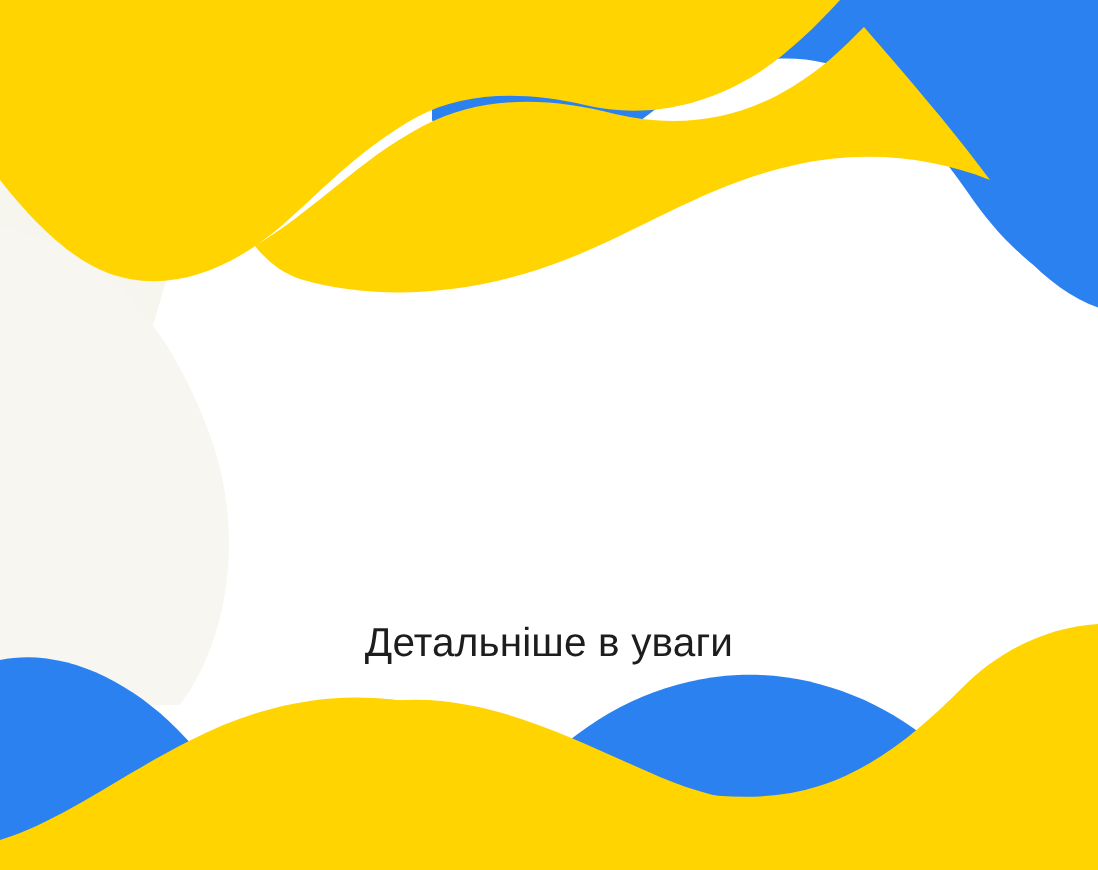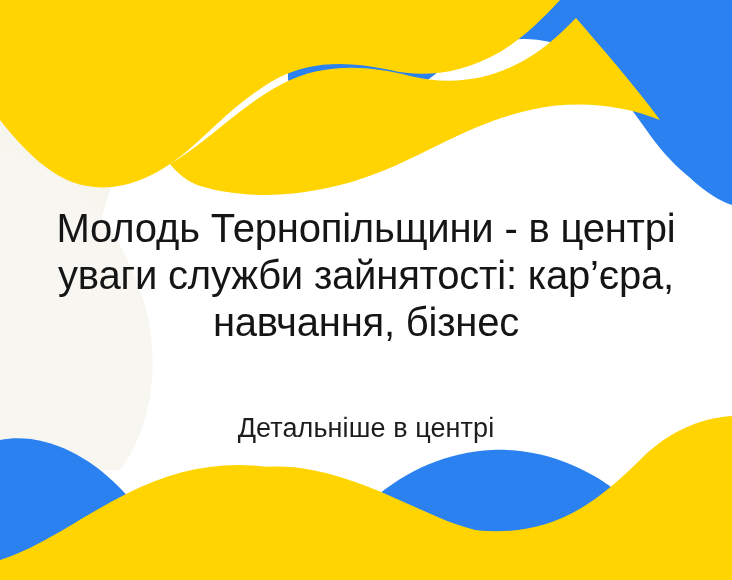--- a/index.html
+++ b/index.html
@@ -133,18 +133,17 @@
     <path fill="#FFD400" d="M0,580 L0,560 C40,548 82,516 126,494
              C176,468 230,458 284,470
              C334,482 378,506 424,520
              C466,532 508,536 546,524
              C584,512 614,486 642,458
              C666,434 698,418 732,416
              L732,580 Z"></path>
   </svg>
 
   <div class="poster-content">
-    <div class="headline">Молодь Тернопільщини  -  в центрі уваги служби зайнятості: кар’єра, навчання, бізнес</div>
 
-    <div class="subtitle">Детальніше в центрі</div>
+    <div class="subtitle">Детальніше в уваги</div>
   </div>
 
 </div>
 
 </body></html>

